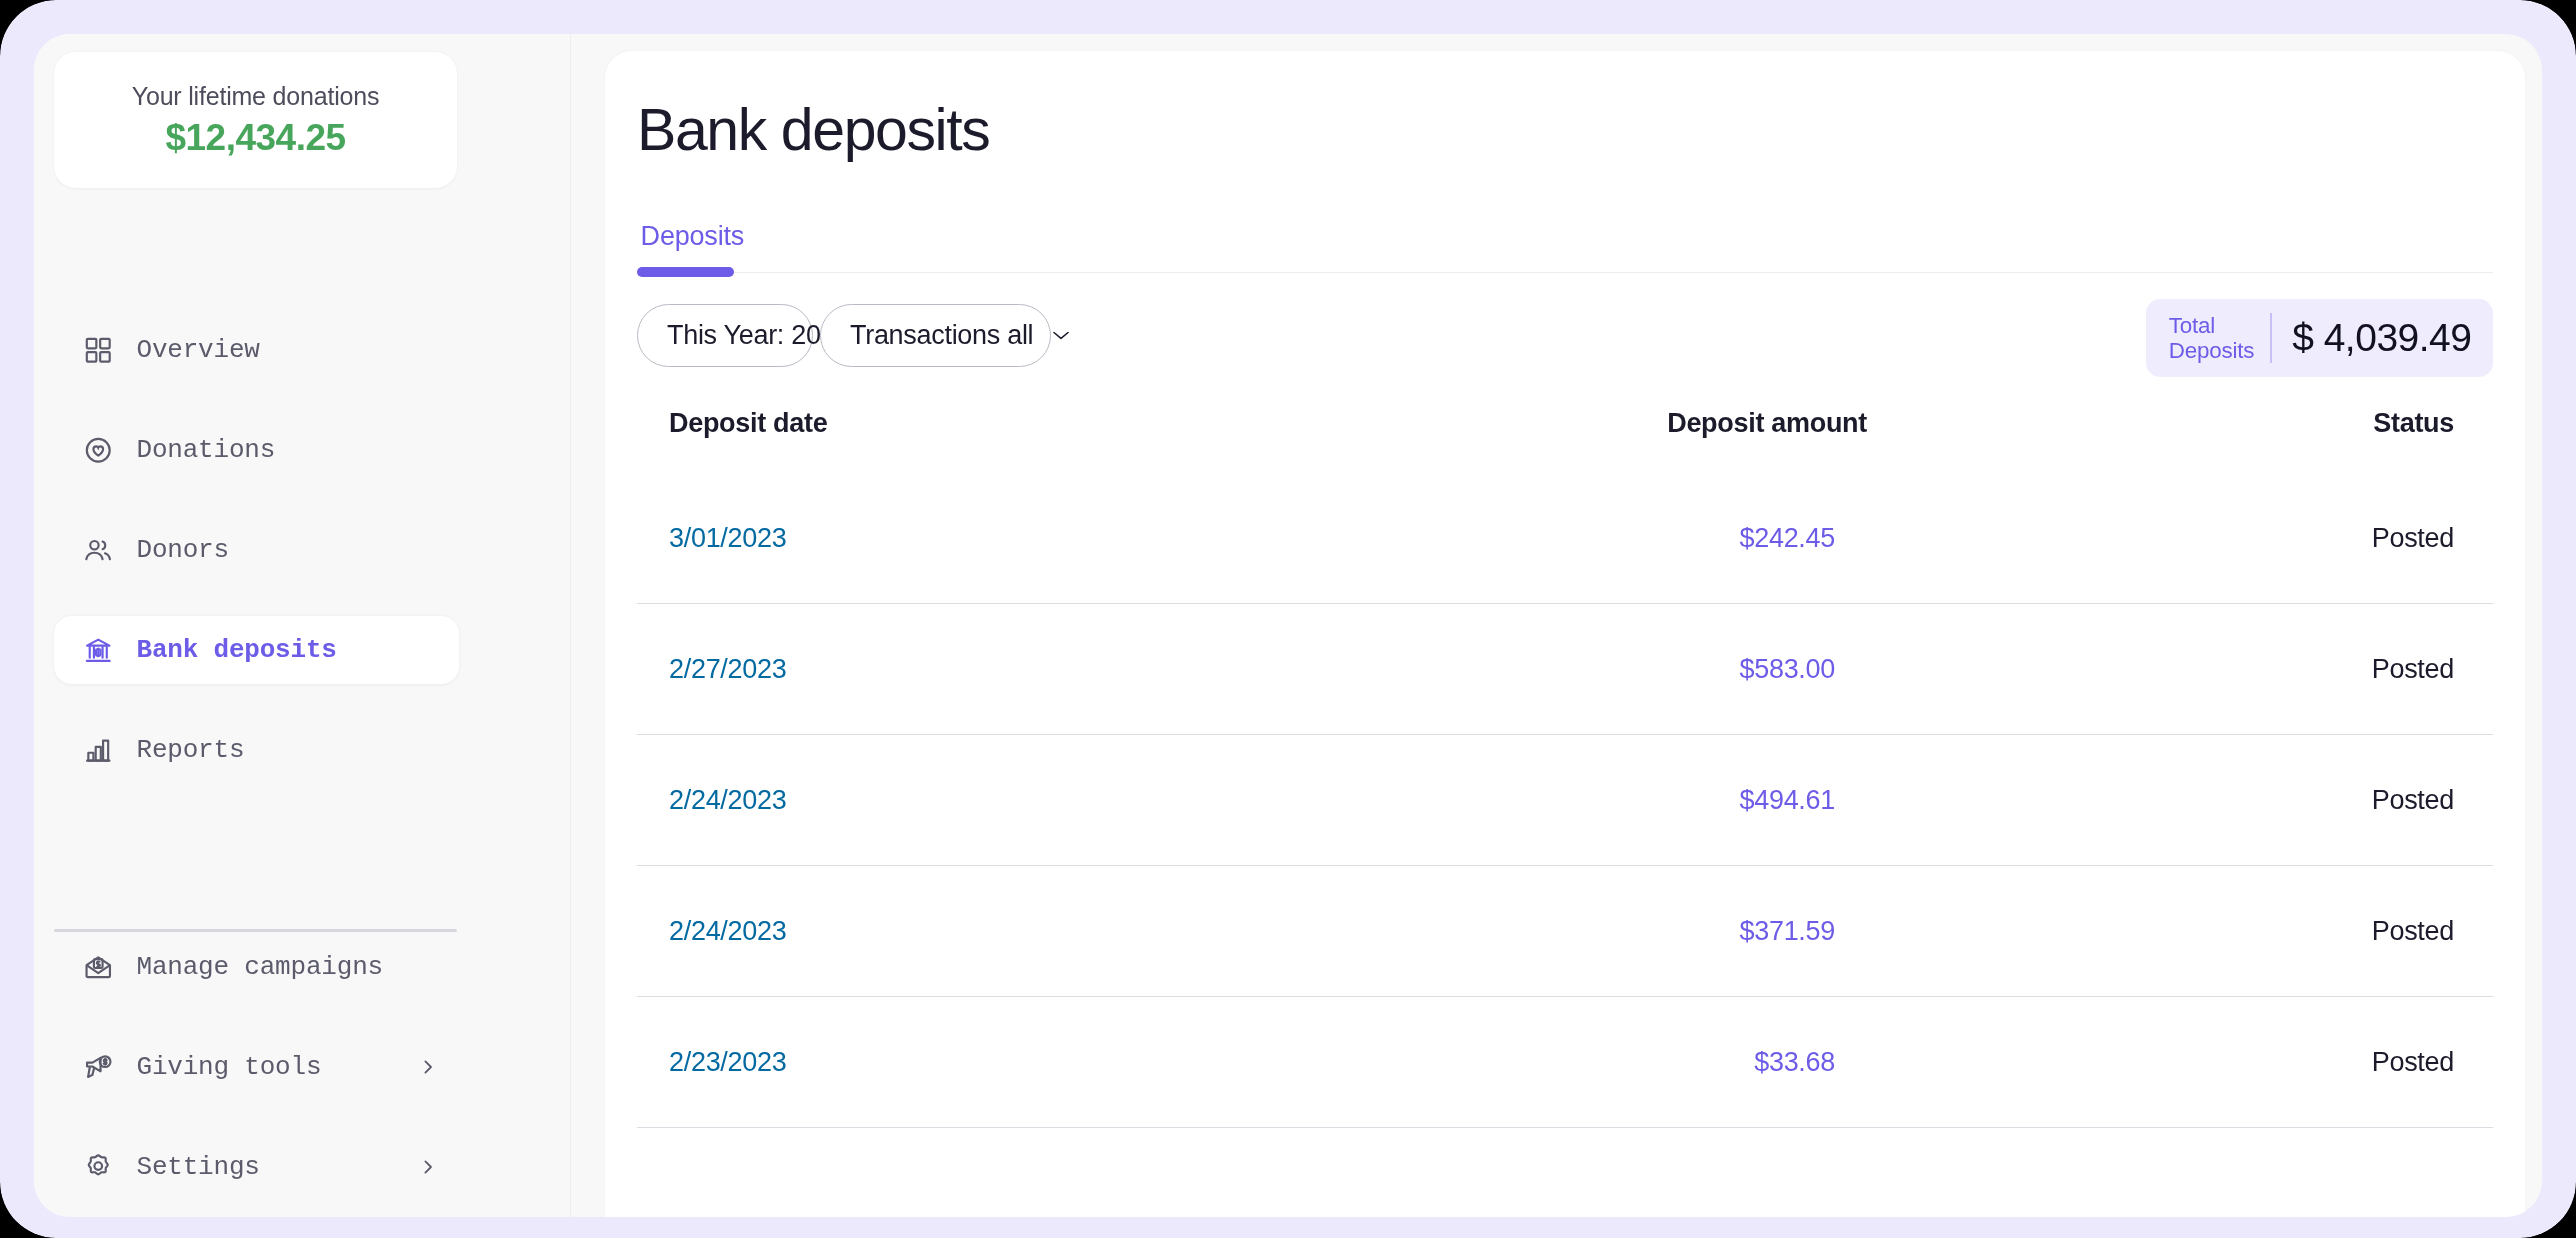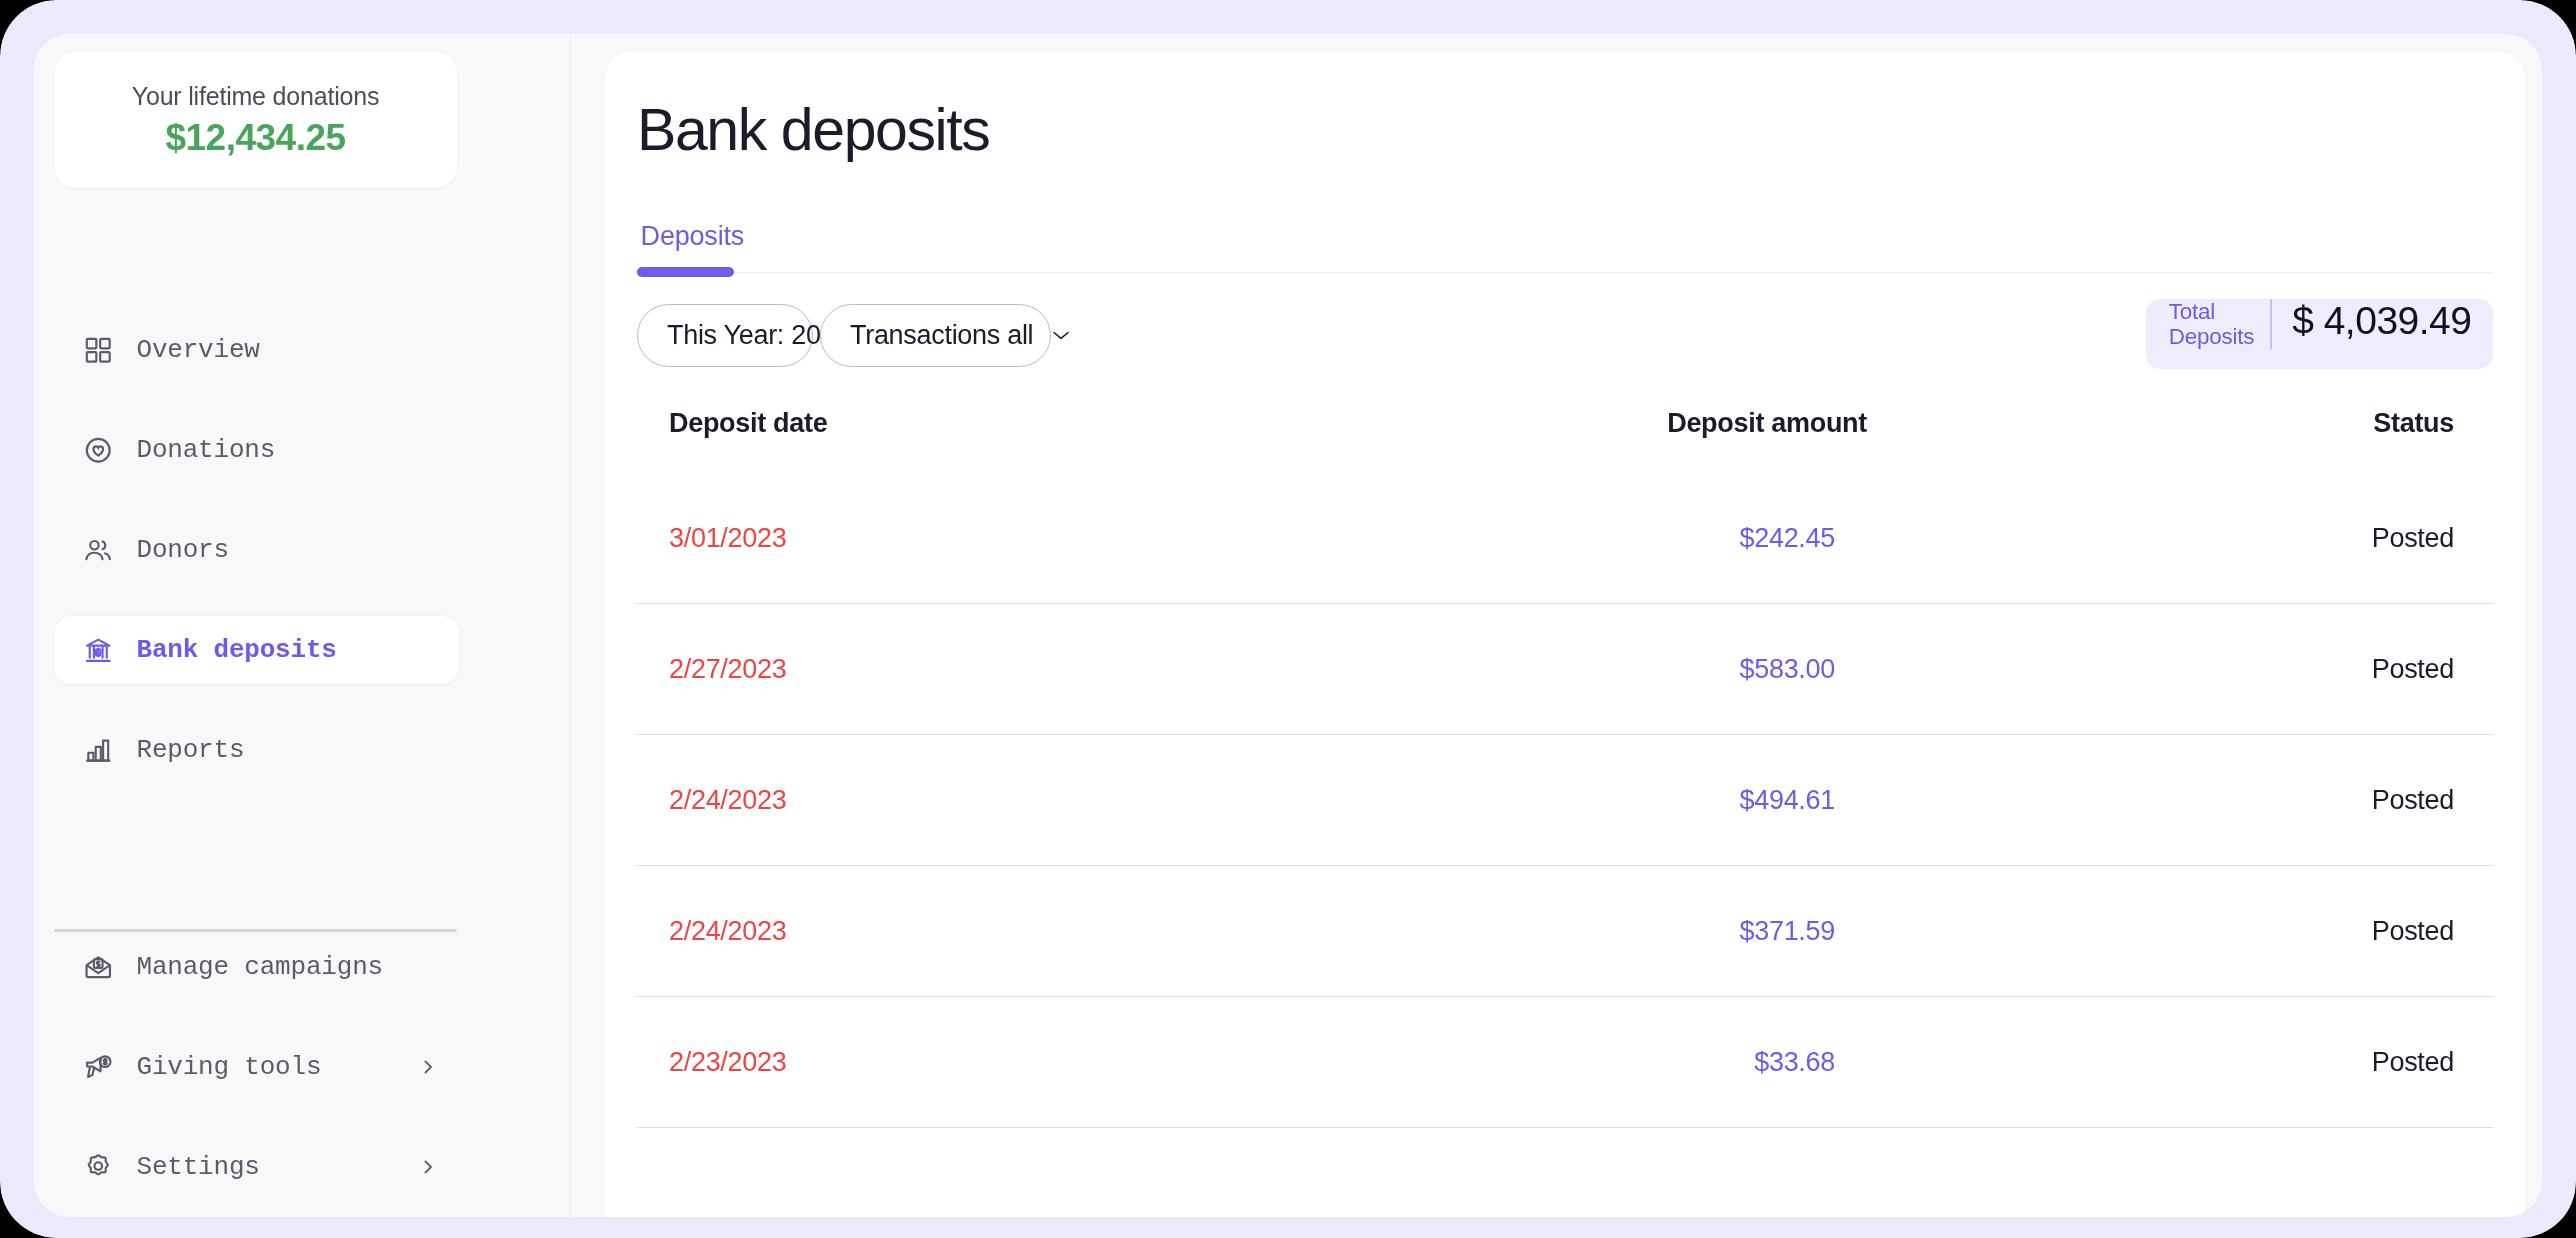--- a/index.html
+++ b/index.html
@@ -243,24 +243,25 @@
     flex: 0 0 20px;
     display: flex;
     align-items: center;
     justify-content: center;
   }
 
   #total-badge {
     position: absolute;
     right: 0;
     top: -5.4px;
-    height: 70px;
+    height: 78px;
     background: #EFEDFD;
     border-radius: 14.3px;
     display: flex;
+    align-items: center;
     padding: 0 21.5px 0 23px;
     gap: 0;
   }
   #total-badge .badge-label {
     font-size: 22.4px;
     line-height: 1.12;
     color: #6C5CE7;
     letter-spacing: -0.2px;
     padding-right: 16px;
   }
@@ -304,21 +305,21 @@
   .t-row.header .c-status {
     font-size: 27px;
     font-weight: 700;
     color: #1B1B2B;
     letter-spacing: -0.3px;
   }
   .t-row.header .c-amount { padding-right: 357px; }
 
   .cell-date {
     font-size: 27px;
-    color: #ef4444;
+    color: #0369a1;
     letter-spacing: -0.3px;
   }
   .cell-amount {
     font-size: 27px;
     color: #6C5CE7;
     letter-spacing: -0.3px;
     cursor: pointer;
   }
   .cell-status {
     font-size: 27px;

